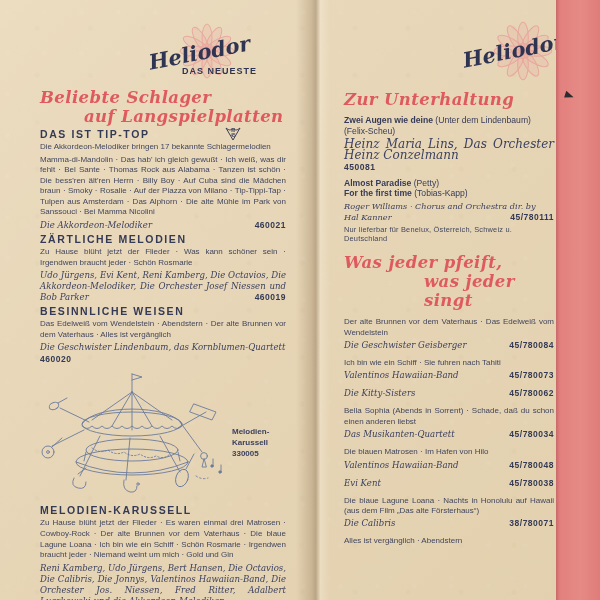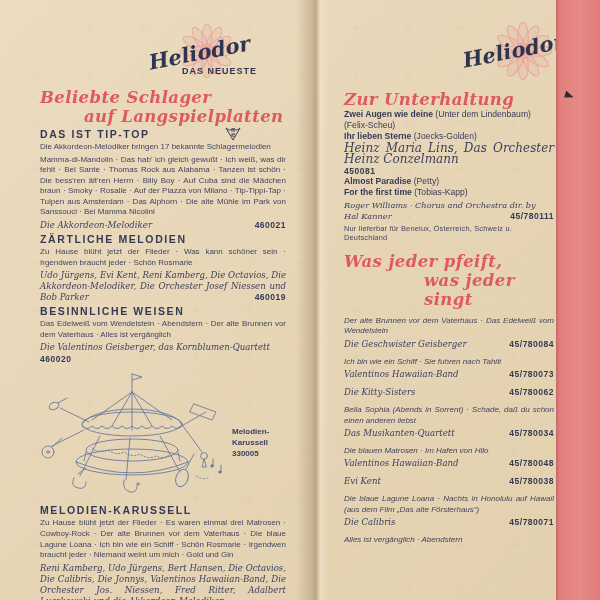--- a/index.html
+++ b/index.html
@@ -56,26 +56,26 @@
     font-weight:bold;color:#343a55;letter-spacing:.5px;}
   .num-own{ margin-top:1px;}
 
   .badge{position:absolute;right:44px;top:-4px;}
 
   .illu-wrap{position:relative;height:134px;margin-top:4px;margin-left:-6px;}
   .illu-cap{position:absolute;left:198px;top:58px;font-size:8px;line-height:11px;
     color:#3c4160;font-weight:bold;}
 
   
-  .feat{}
+  .feat{margin-top:6px;}
   .feat .t{font-size:8.6px;line-height:10.8px;color:#363b58;}
   .feat .t b{font-weight:bold;}
   .note{font-size:7.4px;color:#41465f;margin-top:2px;letter-spacing:.2px;}
   .entry{margin-top:7px;}
-  .entry .t{font-size:8px;line-height:10.4px;color:#41465f;text-align:justify;font-style:italic;}
+  .entry .t{font-size:8px;line-height:10.4px;color:#41465f;text-align:justify;}
 </style>
 </head>
 <body>
 
 <div class="stage">
   <div class="grain"></div>
 
   <div class="page page-left">
 
     <div class="brand brand-l">
@@ -127,21 +127,21 @@
       <div class="sec-title">ZÄRTLICHE MELODIEN</div>
       <div class="songs">Zu Hause blüht jetzt der Flieder · Was kann schöner sein · Irgendwen braucht jeder · Schön Rosmarie</div>
       <div class="artists"><span>Udo Jürgens, Evi Kent, Reni Kamberg, Die Octavios, Die Akkordeon-Melodiker, Die Orchester Josef Niessen und Bob Parker</span>
         <span class="cat-num" style="float:right">460019</span>
       </div>
     </div>
 
     <div class="sec">
       <div class="sec-title">BESINNLICHE WEISEN</div>
       <div class="songs">Das Edelweiß vom Wendelstein · Abendstern · Der alte Brunnen vor dem Vaterhaus · Alles ist vergänglich</div>
-      <div class="artists">Die Valentinos Geisberger, das Kornblumen-Quartett</div>
+      <div class="artists">Die Geschwister Lindenbaum, das Kornblumen-Quartett</div>
       <div class="cat-num num-own">460020</div>
     </div>
 
     <div class="illu-wrap">
       <svg width="196" height="132" viewBox="0 0 196 132">
         <g stroke="#6b7a9d" fill="none" stroke-width=".9" stroke-linecap="round">
 
           <line x1="98" y1="6" x2="98" y2="24"></line>
           <path d="M98 6 L108 9 L98 12"></path>
 
@@ -238,21 +238,20 @@
         </g>
       </svg>
       <div class="logo-script">Heliodor</div>
     </div>
 
     <div class="script-head">Zur Unterhaltung</div>
 
     <div class="feat">
       <div class="t"><b>Zwei Augen wie deine</b><span> (Unter dem Lindenbaum)</span></div>
       <div class="t">(Felix-Scheu)</div>
-      <div class="t"><b>Ihr lieben Sterne</b><span> (Joecks-Golden)</span></div>
       <div class="artists" style="font-size:12px">Heinz Maria Lins, Das Orchester Heinz Conzelmann</div>
       <div class="cat-num num-own">450081</div>
     </div>
 
     <div class="feat">
       <div class="t"><b>Almost Paradise</b><span> (Petty)</span></div>
       <div class="t"><b>For the first time</b><span> (Tobias-Kapp)</span></div>
       <div class="artists" style="font-size:8.2px">Roger Williams · Chorus and Orchestra dir. by</div>
       <div class="artists artline" style="font-size:8.2px;margin-top:0">
         <span>Hal Kanner</span>
@@ -303,21 +302,21 @@
     <div class="entry">
       <div class="artists artline">
           <span>Evi Kent</span>
           <span class="cat-num">45/780038</span>
         </div>
     </div>
     <div class="entry">
       <div class="t">Die blaue Lagune Loana · Nachts in Honolulu auf Hawaii (aus dem Film „Das alte Försterhaus“)</div>
       <div class="artists artline">
           <span>Die Calibris</span>
-          <span class="cat-num">45/780071</span>
+          <span class="cat-num">38/780071</span>
         </div>
     </div>
     <div class="entry">
       <div class="t">Alles ist vergänglich · Abendstern</div>
 
     </div>
 
   </div>
 
   <div class="fold"></div>

